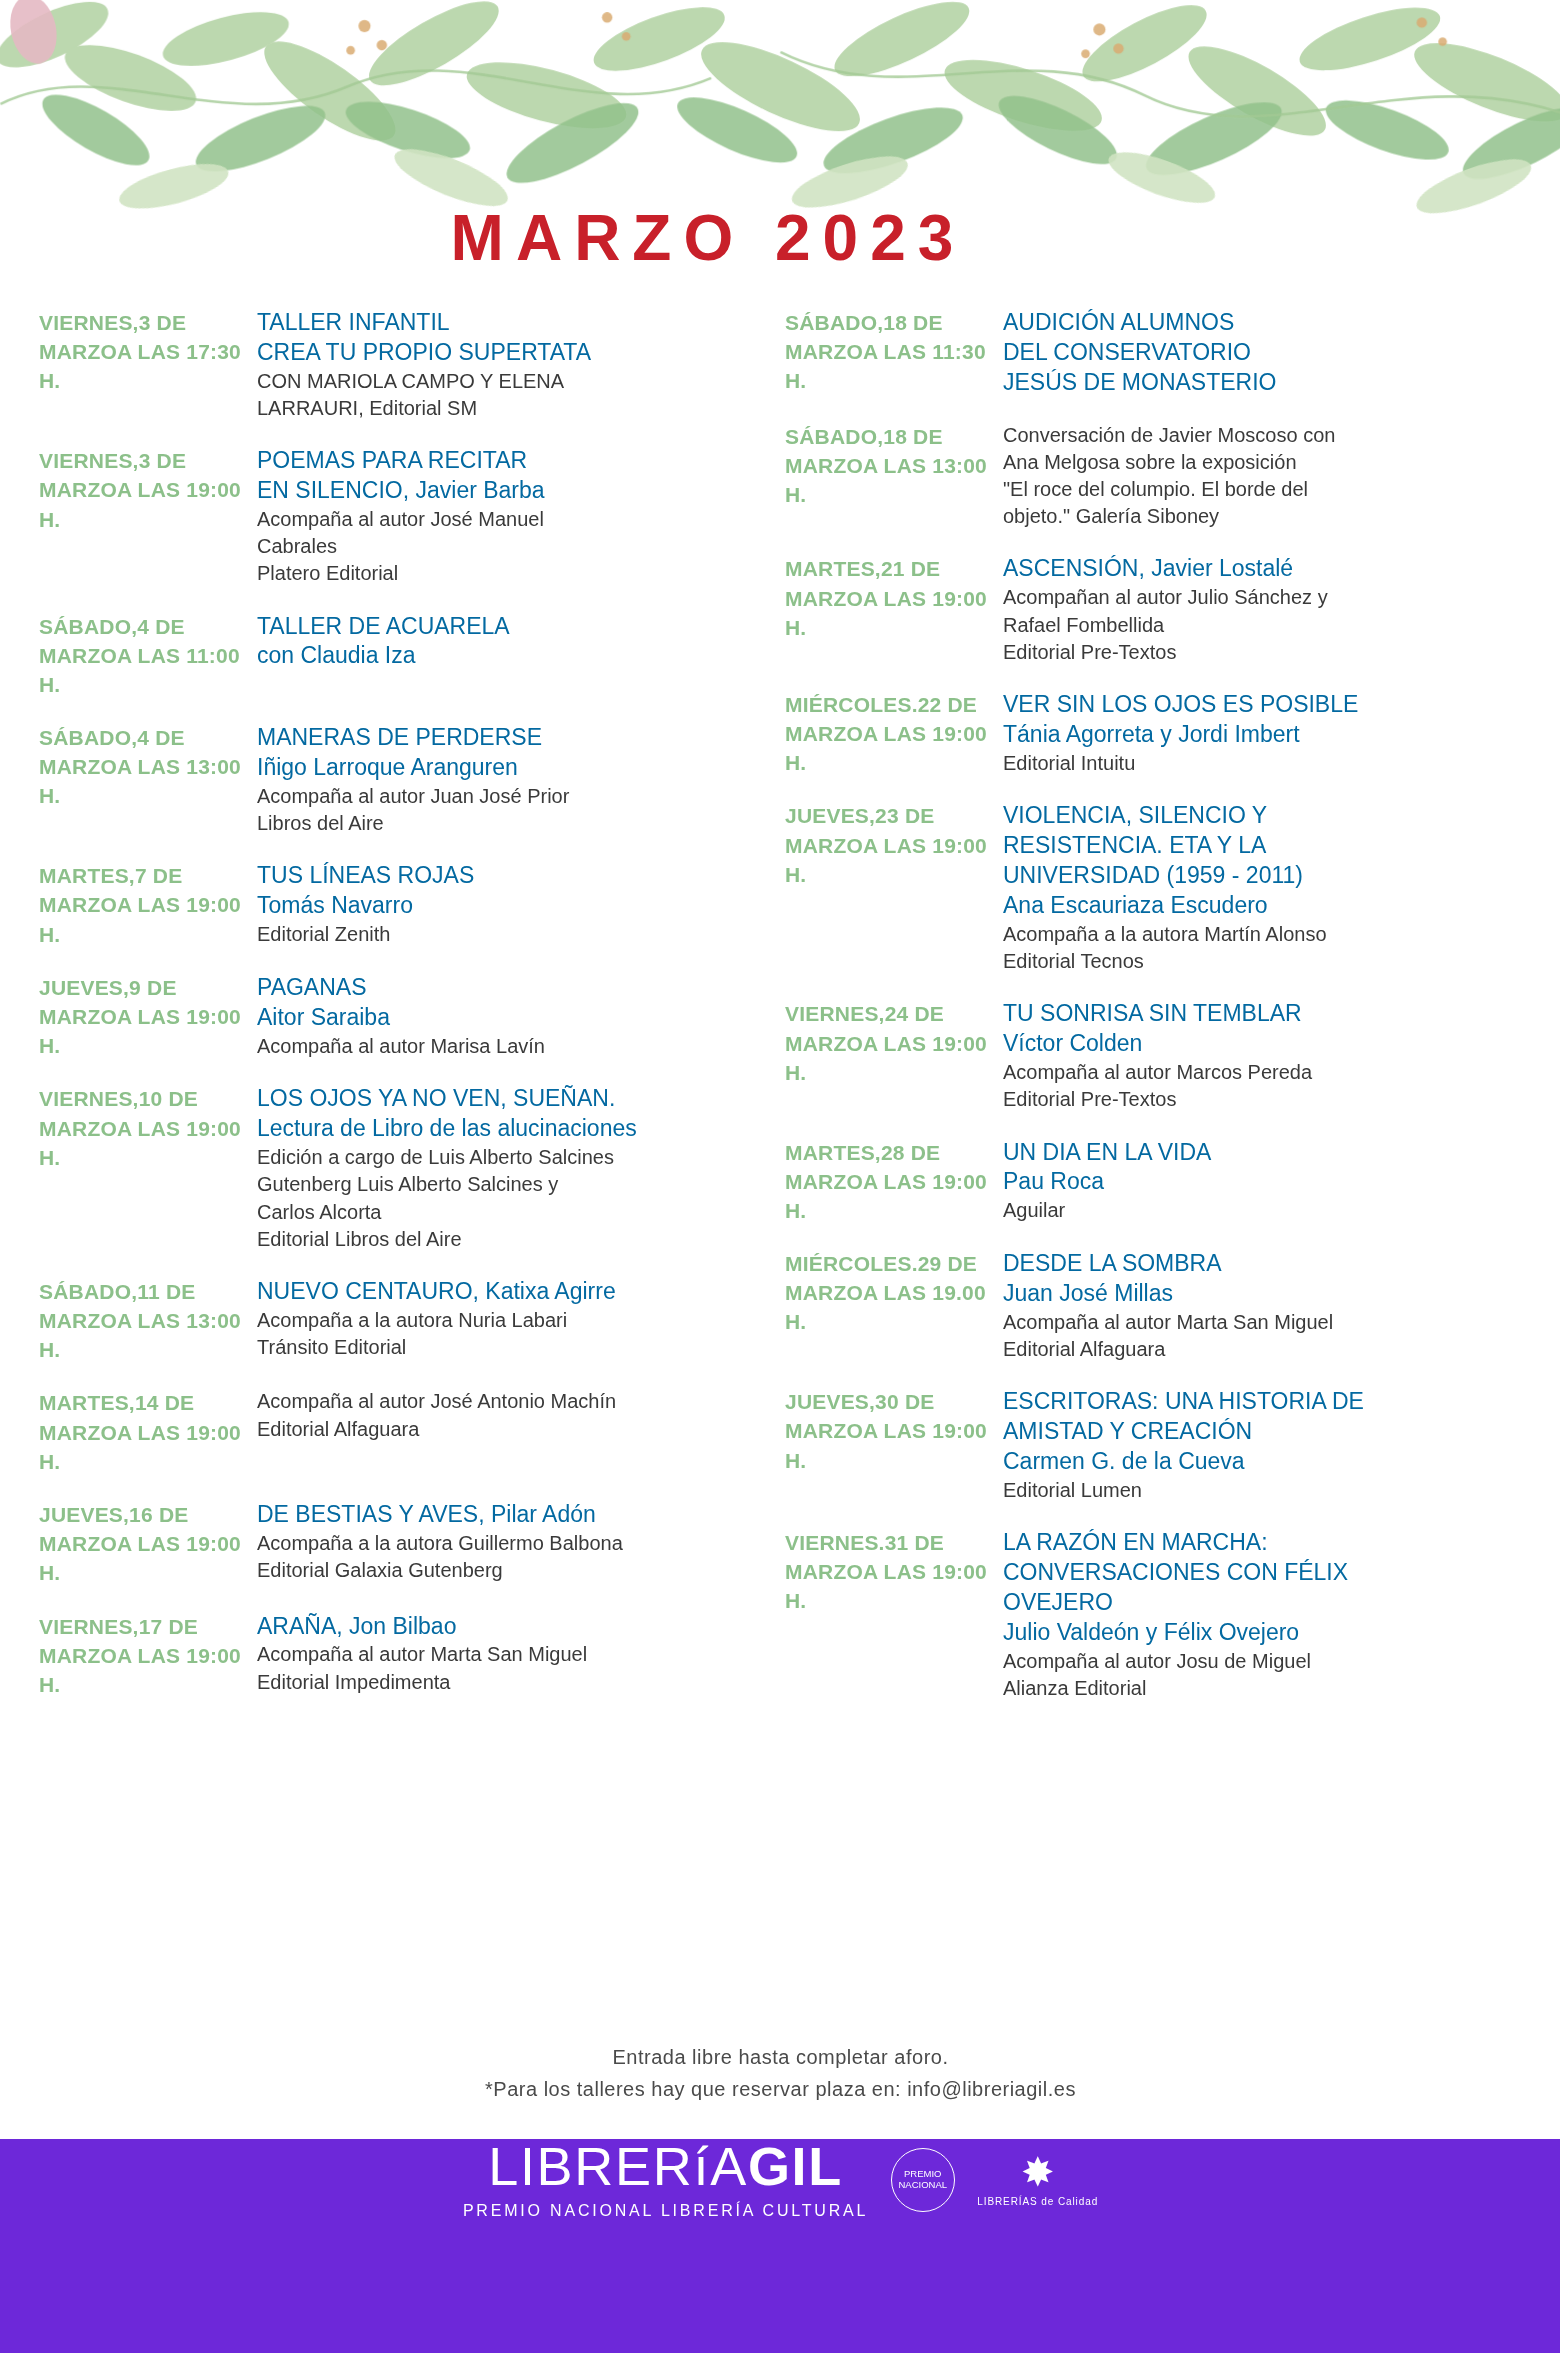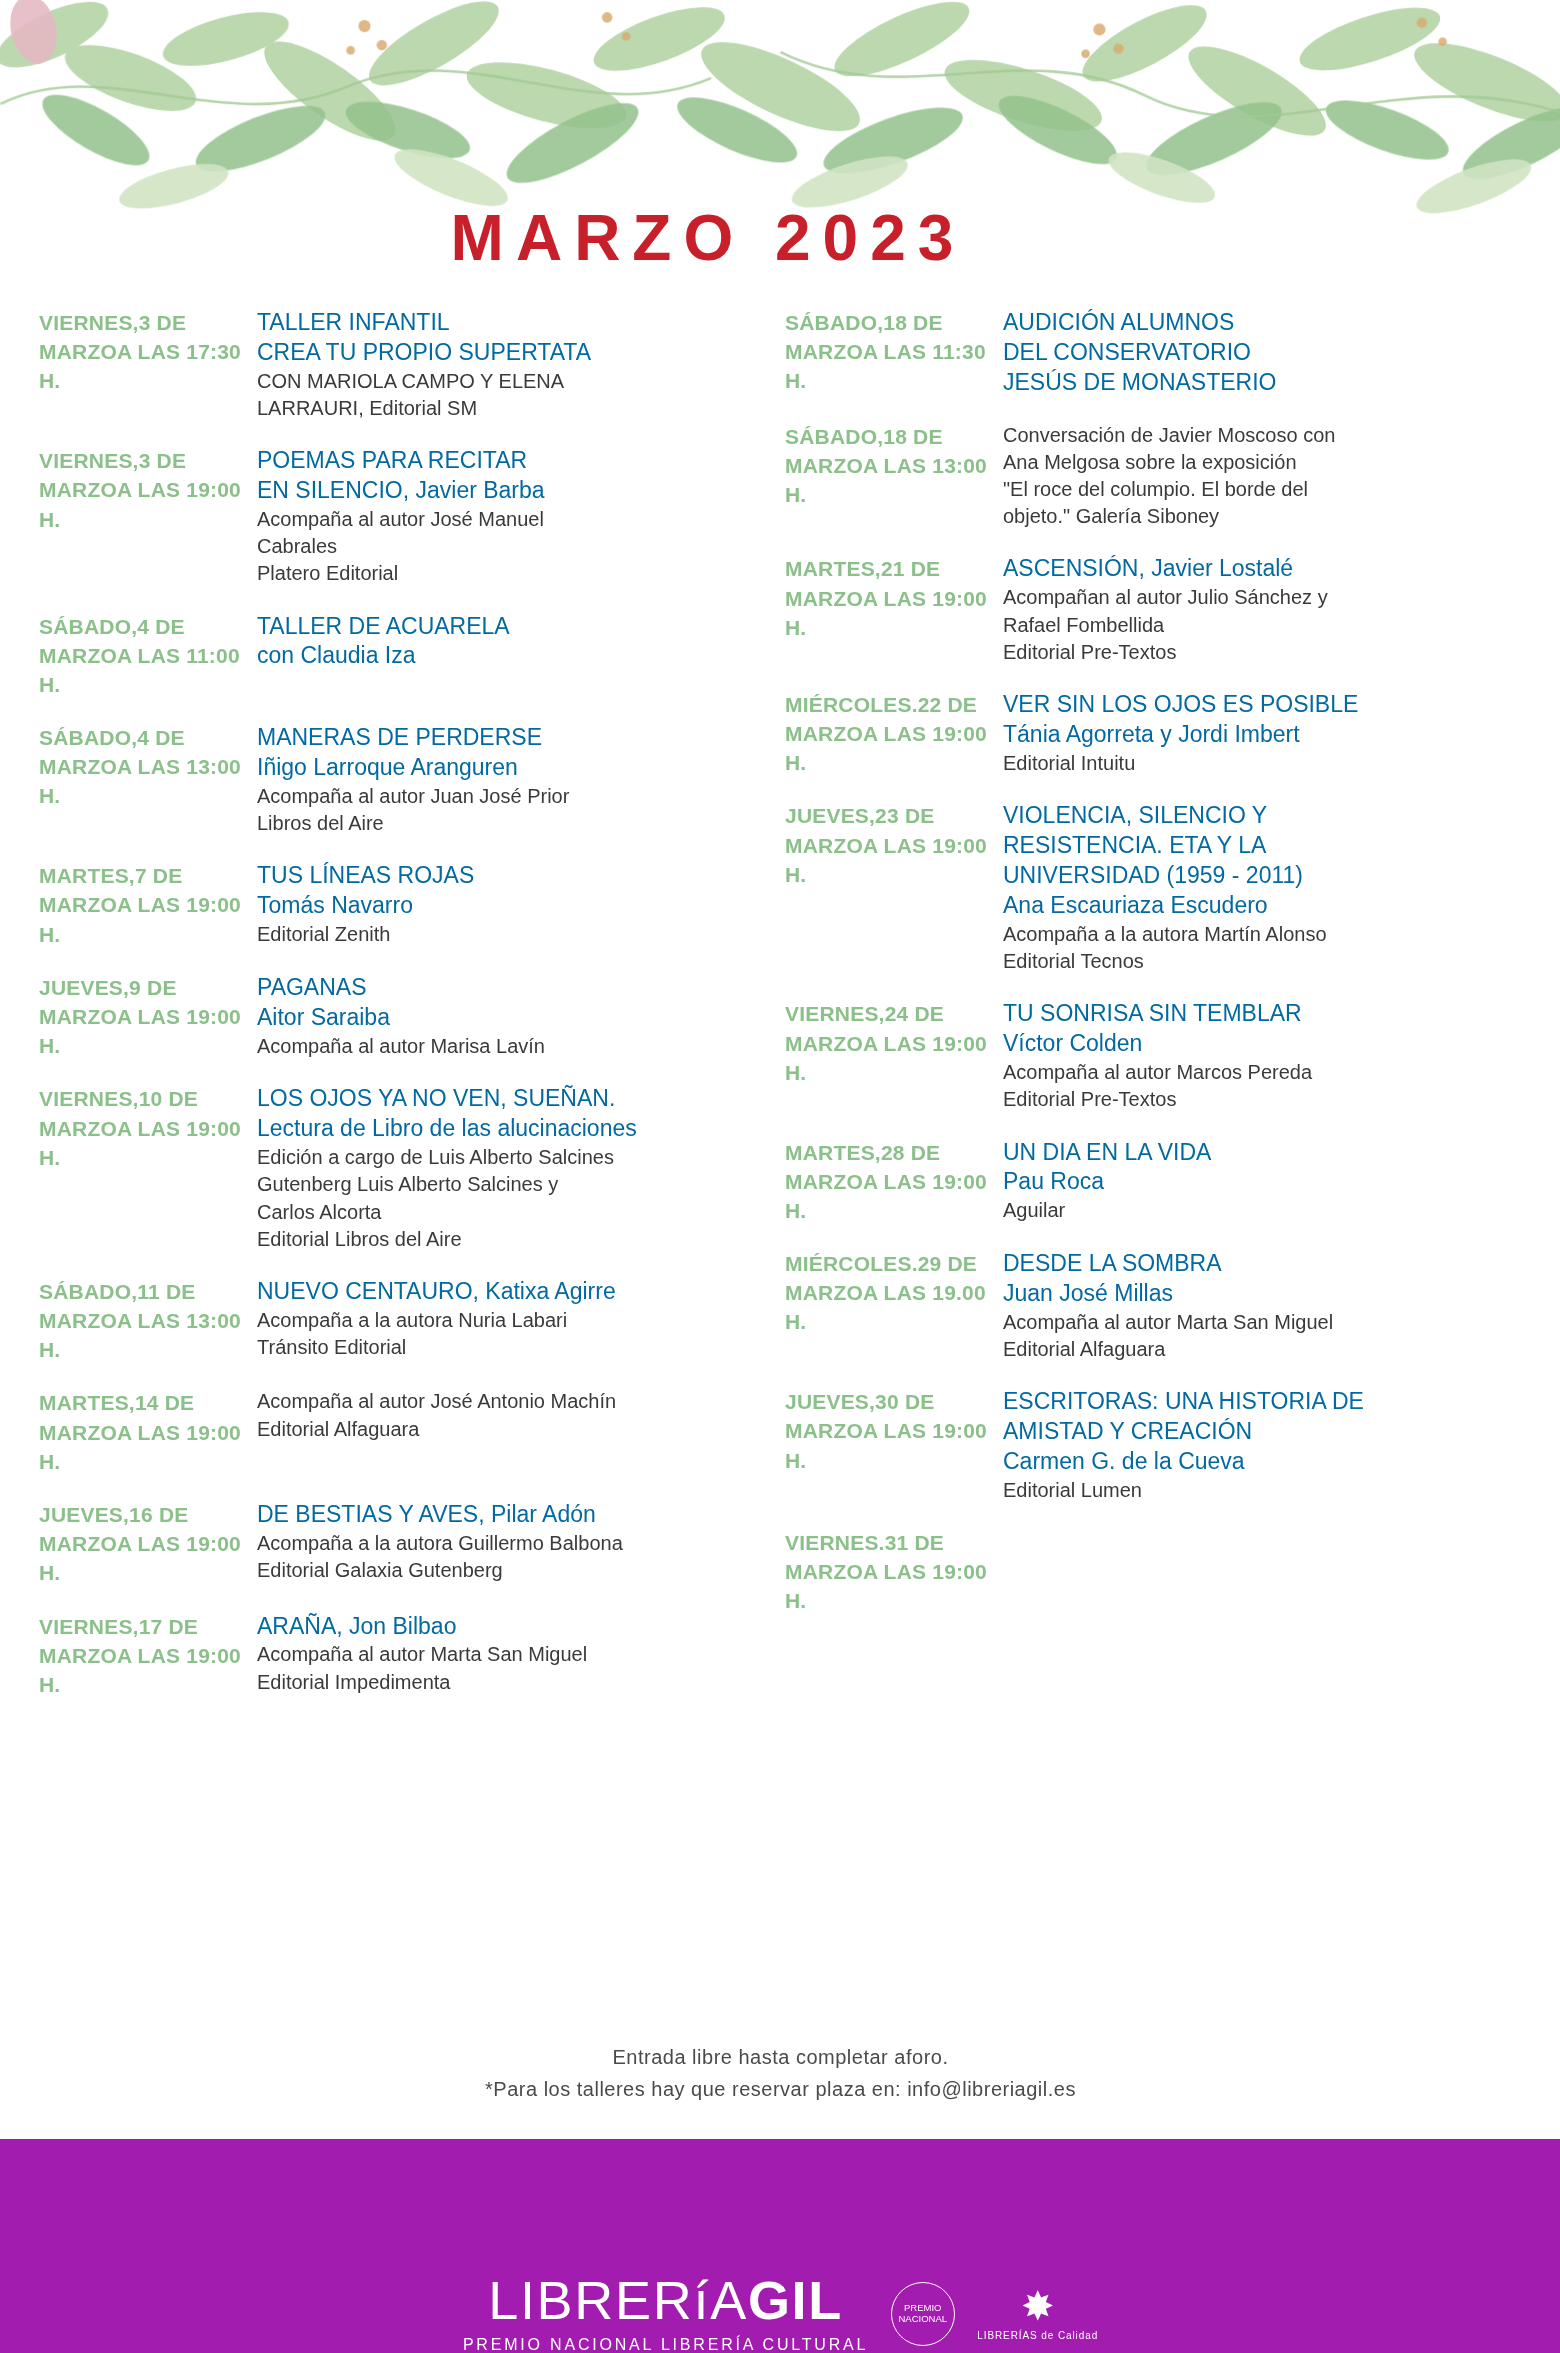--- a/index.html
+++ b/index.html
@@ -98,23 +98,23 @@
     letter-spacing: 0.5px;
   }
 
   
   .footerbar {
     position: absolute;
     left: 0;
     bottom: 0;
     width: 1561px;
     height: 215px;
-    background: #a21caf;
+    background: #6d28d9;
     display: flex;
-    align-items: flex-end;
+    align-items: flex-start;
     justify-content: center;
   }
   .logoblock {
     display: flex;
     align-items: center;
     gap: 22.5px;
   }
   .logotext { text-align: center; }
   .logotext .brand {
     font-size: 54px;
@@ -387,20 +387,28 @@
           <div class="when"><span class="">JUEVES,</span><span class="">30 DE MARZO</span><span class="">A LAS 19:00 H.</span></div>
           <div class="what">
             <span class="head">ESCRITORAS: UNA HISTORIA DE</span>
             <span class="head">AMISTAD Y CREACIÓN</span>
             <span class="head">Carmen G. de la Cueva</span>
             <span class="sub">Editorial Lumen</span>
           </div>
         </div>
         <div class="entry">
           <div class="when"><span class="">VIERNES.</span><span class="">31 DE MARZO</span><span class="">A LAS 19:00 H.</span></div>
+          <div class="what">
+            <span class="head">LA RAZÓN EN MARCHA:</span>
+            <span class="head">CONVERSACIONES CON FÉLIX</span>
+            <span class="head">OVEJERO</span>
+            <span class="head">Julio Valdeón y Félix Ovejero</span>
+            <span class="sub">Acompaña al autor Josu de Miguel</span>
+            <span class="sub">Alianza Editorial</span>
+          </div>
         </div>
       </div>
   </div>
 
   <div class="notes">
     <div>Entrada libre hasta completar aforo.</div>
     <div>*Para los talleres hay que reservar plaza en: info@libreriagil.es</div>
   </div>
 
   <div class="footerbar">

